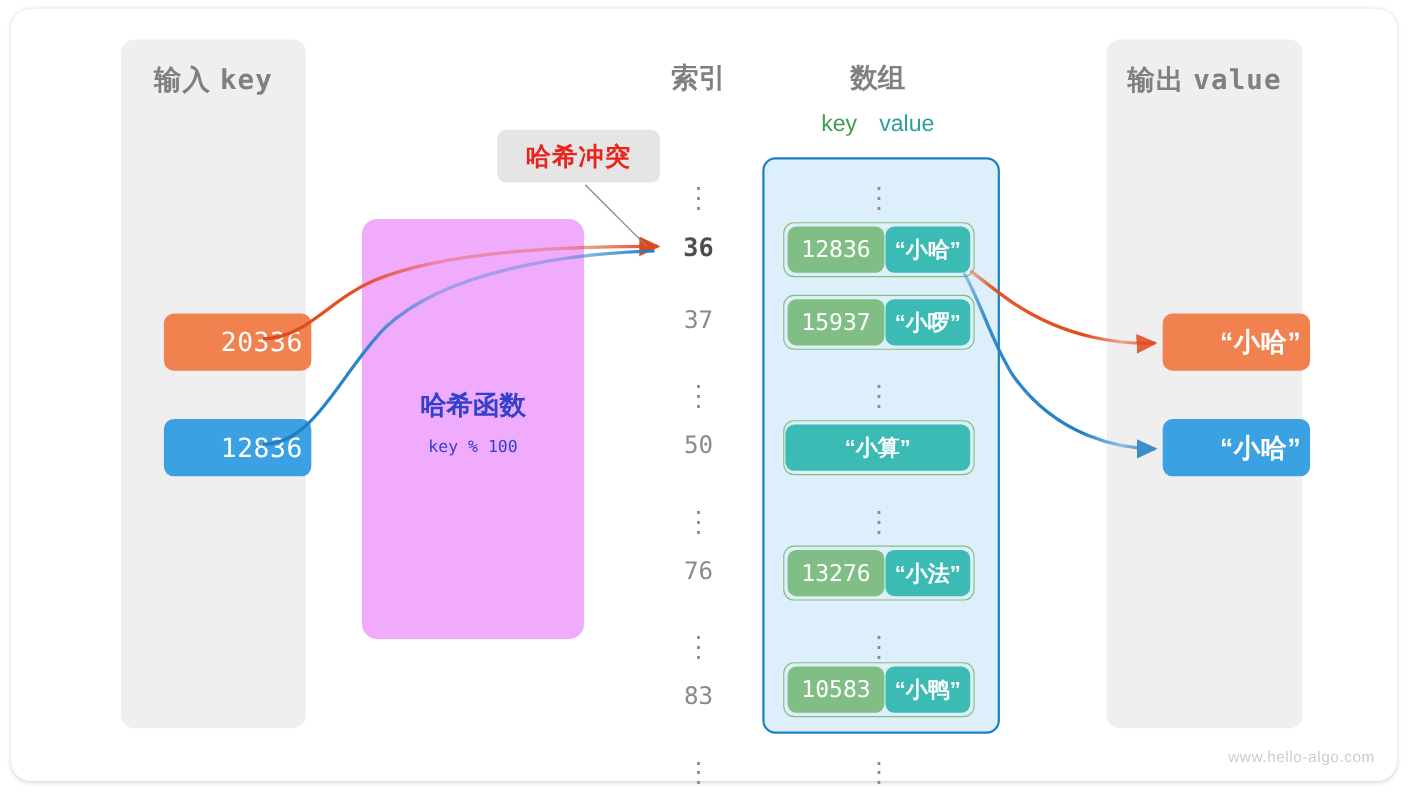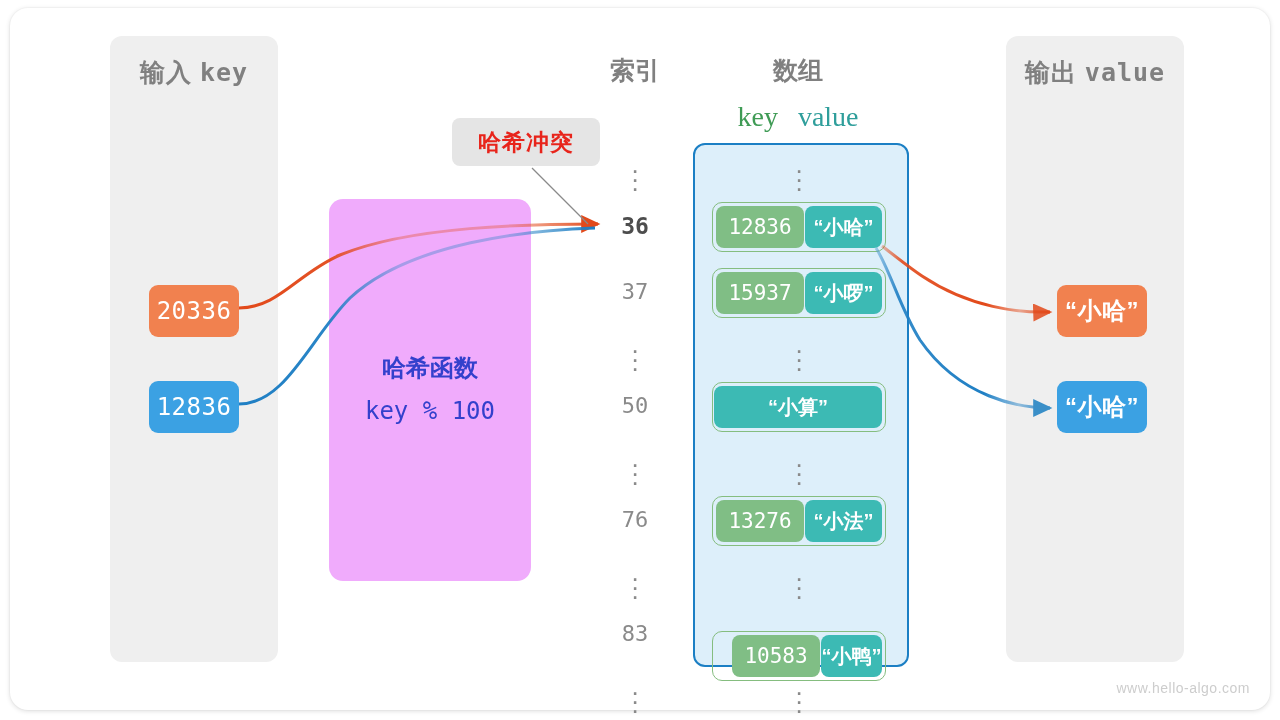--- a/index.html
+++ b/index.html
@@ -33,51 +33,51 @@
 
   
   .col-head{
     position:absolute;font-size:25px;font-weight:bold;color:#808080;
     text-align:center;
   }
   #head-index{left:570px;top:46px;width:110px;}
   #head-array{left:720px;top:46px;width:136px;}
   .kv-head{
     position:absolute;top:93px;left:688px;width:200px;
-    text-align:center;font-size:28px;
-    font-family:Liberation Serif, serif;
+    text-align:center;font-size:21px;
+    font-family:Liberation Sans, sans-serif;
   }
   .kv-head .k{color:#3f9b55;}
   .kv-head .v{color:#2f9e9b;margin-left:20px;}
 
   
   .chip{
     position:absolute;border-radius:9px;color:#ffffff;
     display:flex;align-items:center;justify-content:center;
-    font-size:24px;letter-spacing:.5px;
+    font-size:24px;letter-spacing:.5px;padding-left:44px;
   }
   .chip.mono{font-family:"DejaVu Sans Mono","Liberation Mono",monospace;}
   .chip.cn{font-family:"Liberation Sans","DejaVu Sans",sans-serif;font-weight:bold;}
   #in-1{left:139px;top:277px;width:90px;height:52px;background:#f1814f;}
   #in-2{left:139px;top:373px;width:90px;height:52px;background:#3ba1e3;}
   #out-1{left:1047px;top:277px;width:90px;height:52px;background:#f1814f;}
   #out-2{left:1047px;top:373px;width:90px;height:52px;background:#3ba1e3;}
 
   
   #hash-box{
     position:absolute;left:319px;top:191px;width:202px;height:382px;
     background:#f0abfc;border-radius:14px;
   }
   #hash-title{
     position:absolute;left:0;top:153px;width:202px;text-align:center;
     font-size:24px;font-weight:bold;color:#3340cc;
   }
   #hash-expr{
     position:absolute;left:0;top:198px;width:202px;text-align:center;
-    font-size:24px;color:#3340cc;
+    font-size:15px;color:#3340cc;
     font-family:"DejaVu Sans Mono","Liberation Mono",monospace;
   }
 
   
   #collision-badge{
     position:absolute;left:442px;top:110px;width:148px;height:48px;
     background:#e5e5e5;border-radius:8px;
     display:flex;align-items:center;justify-content:center;
     font-size:23px;font-weight:bold;color:#e8241b;letter-spacing:1px;
   }
@@ -218,21 +218,21 @@
           <span>.</span>
           <span>.</span>
           <span>.</span>
         </div>
         <div class="dots arr-dots" style="top: 560px;">
           <span>.</span>
           <span>.</span>
           <span>.</span>
         </div>
         <div class="idx" style="top: 613px;">83</div>
-        <div class="cell" style="top: 623px; padding-left: 16px;">
+        <div class="cell" style="top: 594px;">
           <div class="k">10583</div>
           <div class="v">“小鸭”</div>
         </div>
         <div class="dots idx-dots" style="top: 674px;">
           <span>.</span>
           <span>.</span>
           <span>.</span>
         </div>
         <div class="dots arr-dots" style="top: 674px;">
           <span>.</span>

